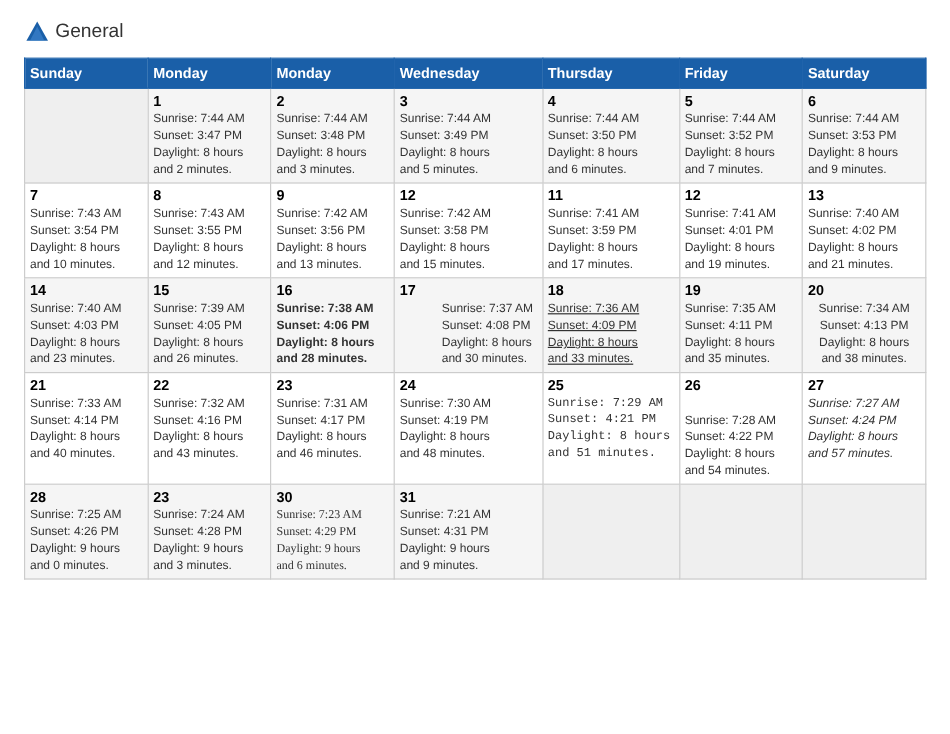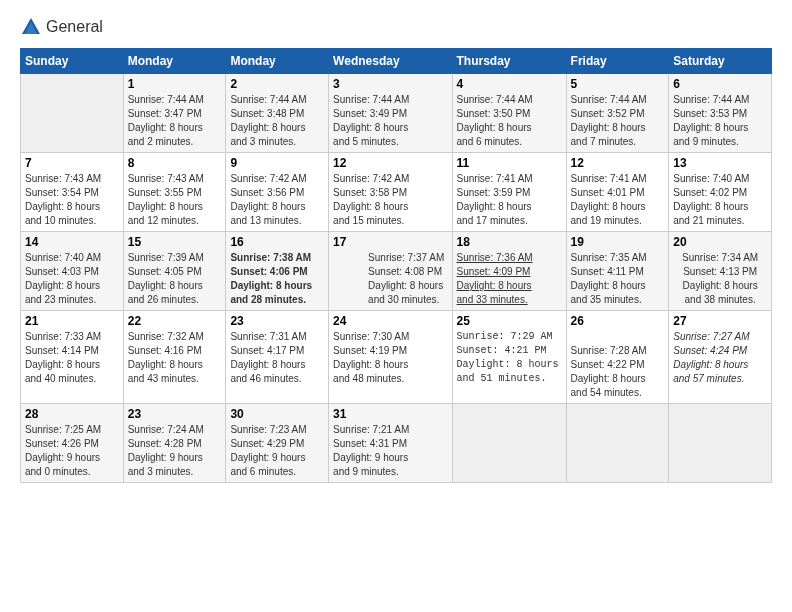--- a/index.html
+++ b/index.html
@@ -335,21 +335,21 @@
           </td>
           <td>
             <span class="day-num">23</span>
             <div class="day-info" style="white-space: pre-line;">Sunrise: 7:24 AM
 Sunset: 4:28 PM
 Daylight: 9 hours
 and 3 minutes.</div>
           </td>
           <td>
             <span class="day-num">30</span>
-            <div class="day-info" style="white-space: pre-line;">Sunrise: 7:23 AM
+            <div class="day-info" style="white-space: pre-line; font-family: Liberation Serif, serif;">Sunrise: 7:23 AM
 Sunset: 4:29 PM
 Daylight: 9 hours
 and 6 minutes.</div>
           </td>
           <td>
             <span class="day-num">31</span>
             <div class="day-info" style="white-space: pre-line;">Sunrise: 7:21 AM
 Sunset: 4:31 PM
 Daylight: 9 hours
 and 9 minutes.</div>

